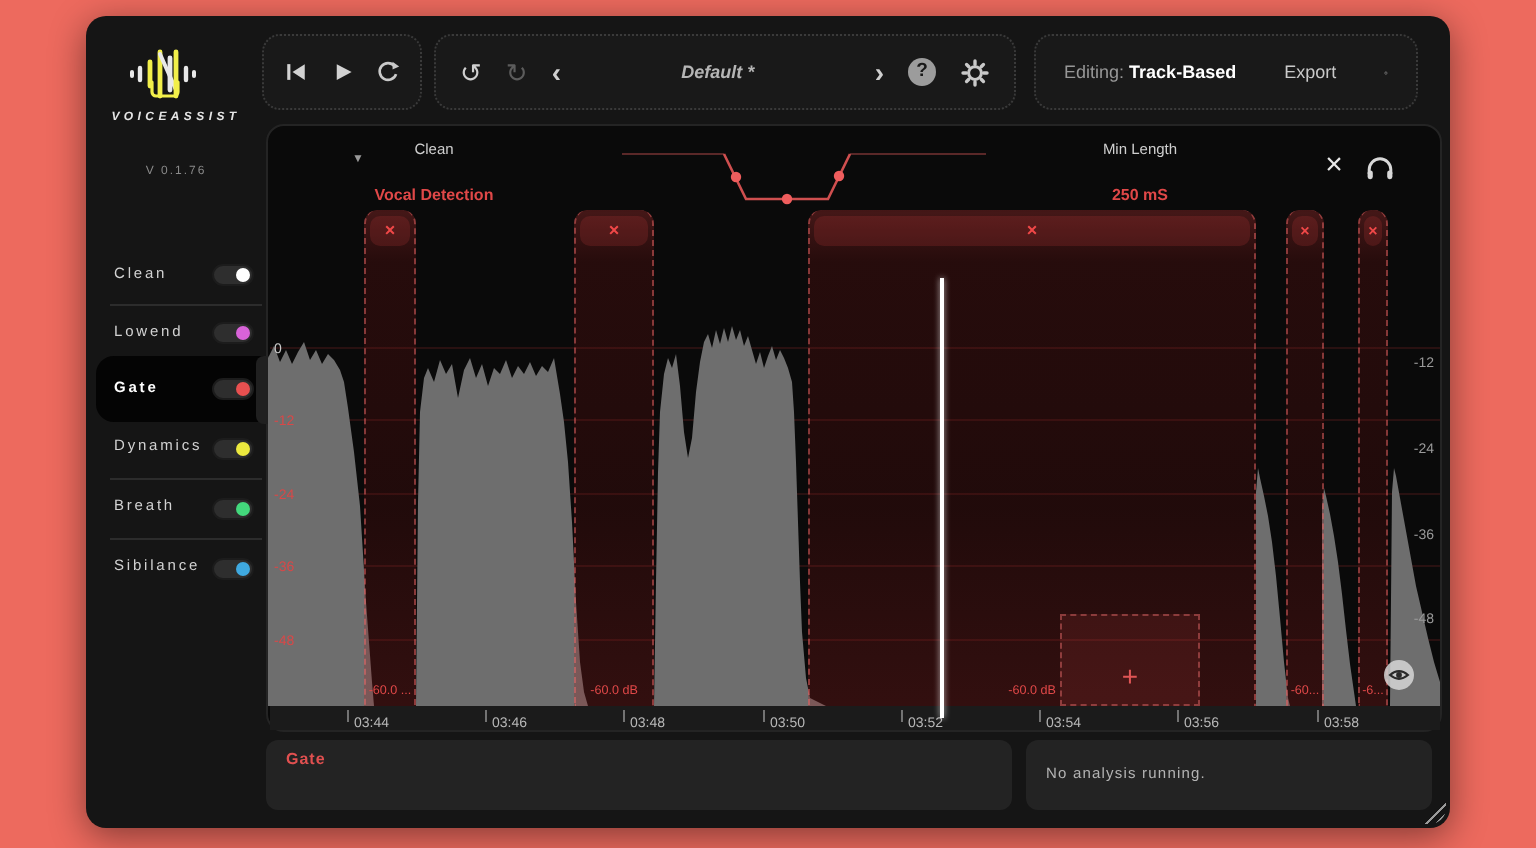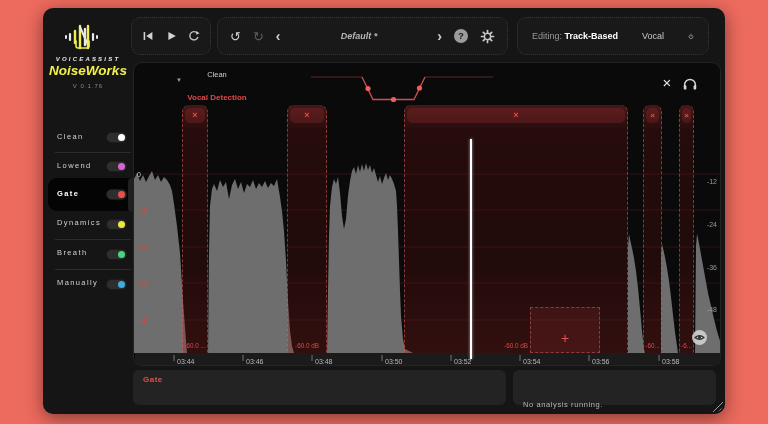--- a/index.html
+++ b/index.html
@@ -78,21 +78,21 @@
   .eye-btn { position:absolute; left:558px; top:267px; width:15px; height:15px; border-radius:50%;
              background:rgba(215,215,215,.85); cursor:pointer; display:flex; align-items:center;
              justify-content:center; }
 
   
   .fpanel { position:absolute; top:362px; height:35px; background:#232323; border-radius:6px; }
   .fp-left { left:90px; width:373px; }
   .fp-right { left:470px; width:203px; }
   .fp-title { padding:5px 10px 0; font-size:8px; font-weight:bold; color:#e05050; letter-spacing:.5px; }
   .fp-desc { padding:3px 10px 0; font-size:7.3px; color:#9e9e9e; letter-spacing:.5px; }
-  .fp-status { padding:12px 10px 0; font-size:7.5px; color:#b4b4b4; letter-spacing:.6px;margin-top:18px; }
+  .fp-status { padding:12px 10px 0; font-size:7.5px; color:#b4b4b4; letter-spacing:.6px; }
   .resize-handle { position:absolute; right:2px; bottom:2px; width:12px; height:12px;
                    border-bottom-right-radius:8px; cursor:nwse-resize;
                    background:repeating-linear-gradient(135deg, transparent 0 2.5px, #9a9a9a 2.5px 3.5px);
                    clip-path:polygon(100% 0, 100% 100%, 0 100%); }
 </style>
 </head>
 <body>
 
 <div class="window">
 
@@ -105,21 +105,20 @@
         <line x1="16" y1="3" x2="16" y2="25" stroke="#f2ef4a" stroke-width="2.4"></line>
         <line x1="21" y1="6" x2="21" y2="22" stroke="#e8e8e8" stroke-width="2.4"></line>
         <line x1="16" y1="4" x2="24" y2="22" stroke="#e8e8e8" stroke-width="2"></line>
         <line x1="24" y1="3" x2="24" y2="25" stroke="#f2ef4a" stroke-width="2.4"></line>
         <path d="M12,18 v5 a2,2 0 0 0 2,2 h9 a2,2 0 0 0 2,-2 v-5" fill="none" stroke="#f2ef4a" stroke-width="1.6"></path>
         <line x1="29" y1="11" x2="29" y2="17" stroke="#e8e8e8" stroke-width="2.2"></line>
         <line x1="33" y1="13" x2="33" y2="15" stroke="#e8e8e8" stroke-width="2"></line>
       </g>
     </svg>
     <div class="brand-top">VOICEASSIST</div>
-    <div class="brand-name">NoiseWorks</div>
     <div class="brand-ver">V 0.1.76</div>
     <div id="sidebar-items">
         <div class="side-divider" style="top: 144px;"></div>
         <div class="side-divider" style="top: 230.5px;"></div>
         <div class="side-divider" style="top: 261px;"></div>
         <div class="side-row" style="top: 117.5px;">
           <span class="lbl">Clean</span>
           <span class="toggle">
             <span class="knob" style="background: rgb(255, 255, 255);"></span>
           </span>
@@ -143,21 +142,21 @@
             <span class="knob" style="background: rgb(236, 233, 62);"></span>
           </span>
         </div>
         <div class="side-row" style="top: 234px;">
           <span class="lbl">Breath</span>
           <span class="toggle">
             <span class="knob" style="background: rgb(67, 216, 124);"></span>
           </span>
         </div>
         <div class="side-row" style="top: 264px;">
-          <span class="lbl">Manually</span>
+          <span class="lbl">Sibilance</span>
           <span class="toggle">
             <span class="knob" style="background: rgb(63, 169, 224);"></span>
           </span>
         </div>
       </div>
   </aside>
 
   <div class="tgroup tg1">
     <svg class="ticon" width="14" height="14" viewBox="0 0 16 16">
       <rect x="3" y="3.5" width="1.8" height="9" fill="#d2d2d2"></rect>
@@ -189,21 +188,21 @@
           <line x1="11.3" y1="11.3" x2="12.5" y2="12.5"></line>
         <line x1="3.5" y1="12.5" x2="4.7" y2="11.3"></line>
           <line x1="11.3" y1="4.7" x2="12.5" y2="3.5"></line>
       </g>
       <circle cx="8" cy="8" r="3.4" fill="none" stroke="#c9c9c9" stroke-width="1.6"></circle>
     </svg>
   </div>
 
   <div class="tgroup tg3">
     <span class="editing"><span>Editing:</span> <b>Track-Based</b></span>
-    <span class="export">Vocal</span>
+    <span class="export">Export</span>
     <svg class="ticon" width="15" height="15" viewBox="0 0 16 16">
       <path d="M5.1,4.3 a5.2,5.2 0 1 0 5.8,0" fill="none" stroke="#d5d5d5" stroke-width="1.5" stroke-linecap="round"></path>
       <line x1="8" y1="1.8" x2="8" y2="7.2" stroke="#d5d5d5" stroke-width="1.5" stroke-linecap="round"></line>
     </svg>
   </div>
 
   <div class="wave-panel">
     <div class="panel-tab"></div>
 
     <svg id="wave-svg" class="wave-svg" width="586" height="302" viewBox="133 62 586 302">
@@ -250,20 +249,24 @@
         <circle cx="367" cy="87.5" r="2.6" fill="#ef5d5d"></circle>
         <circle cx="392.5" cy="98.5" r="2.6" fill="#ef5d5d"></circle>
         <circle cx="418.5" cy="87" r="2.6" fill="#ef5d5d"></circle>
       </svg>
 
     <span class="hdr-tri">▼</span>
     <div class="hdr-block mode-block">
       <div class="t1">Clean</div>
       <div class="t2">Vocal Detection</div>
     </div>
+    <div class="hdr-block min-block">
+      <div class="t1">Min Length</div>
+      <div class="t2">250 mS</div>
+    </div>
     <div class="hdr-x">×</div>
     <svg class="hdr-phones" viewBox="0 0 16 16">
       <path d="M2.6,12 v-2.2 a5.4,5.4 0 0 1 10.8,0 V12" fill="none" stroke="#d8d8d8" stroke-width="1.5"></path>
       <rect x="1.8" y="10.2" width="2.6" height="4.4" rx="1.2" fill="#d8d8d8"></rect>
       <rect x="11.6" y="10.2" width="2.6" height="4.4" rx="1.2" fill="#d8d8d8"></rect>
     </svg>
 
     <div id="regions-layer">
         <div class="region" style="left: 48px; width: 26px;">
           <div class="xbtn">×</div>

